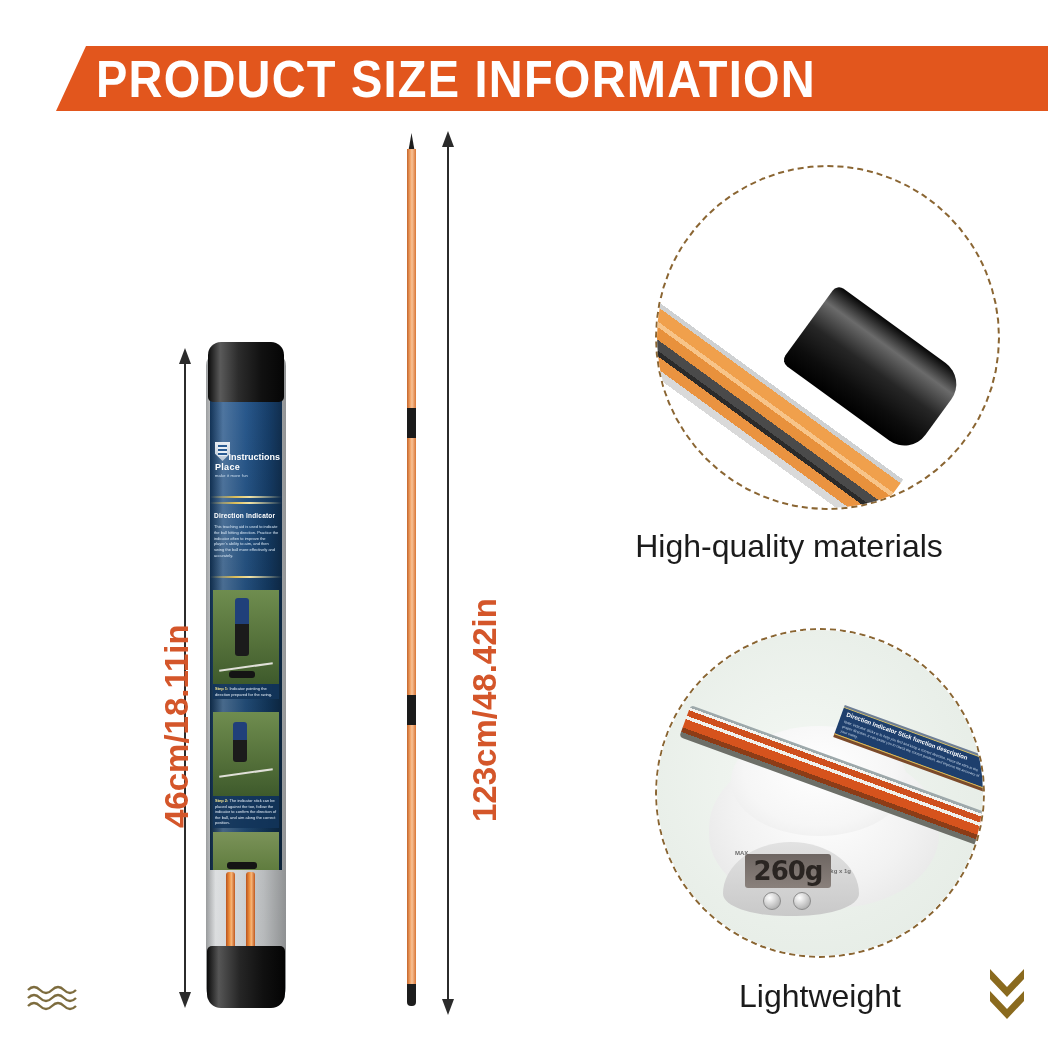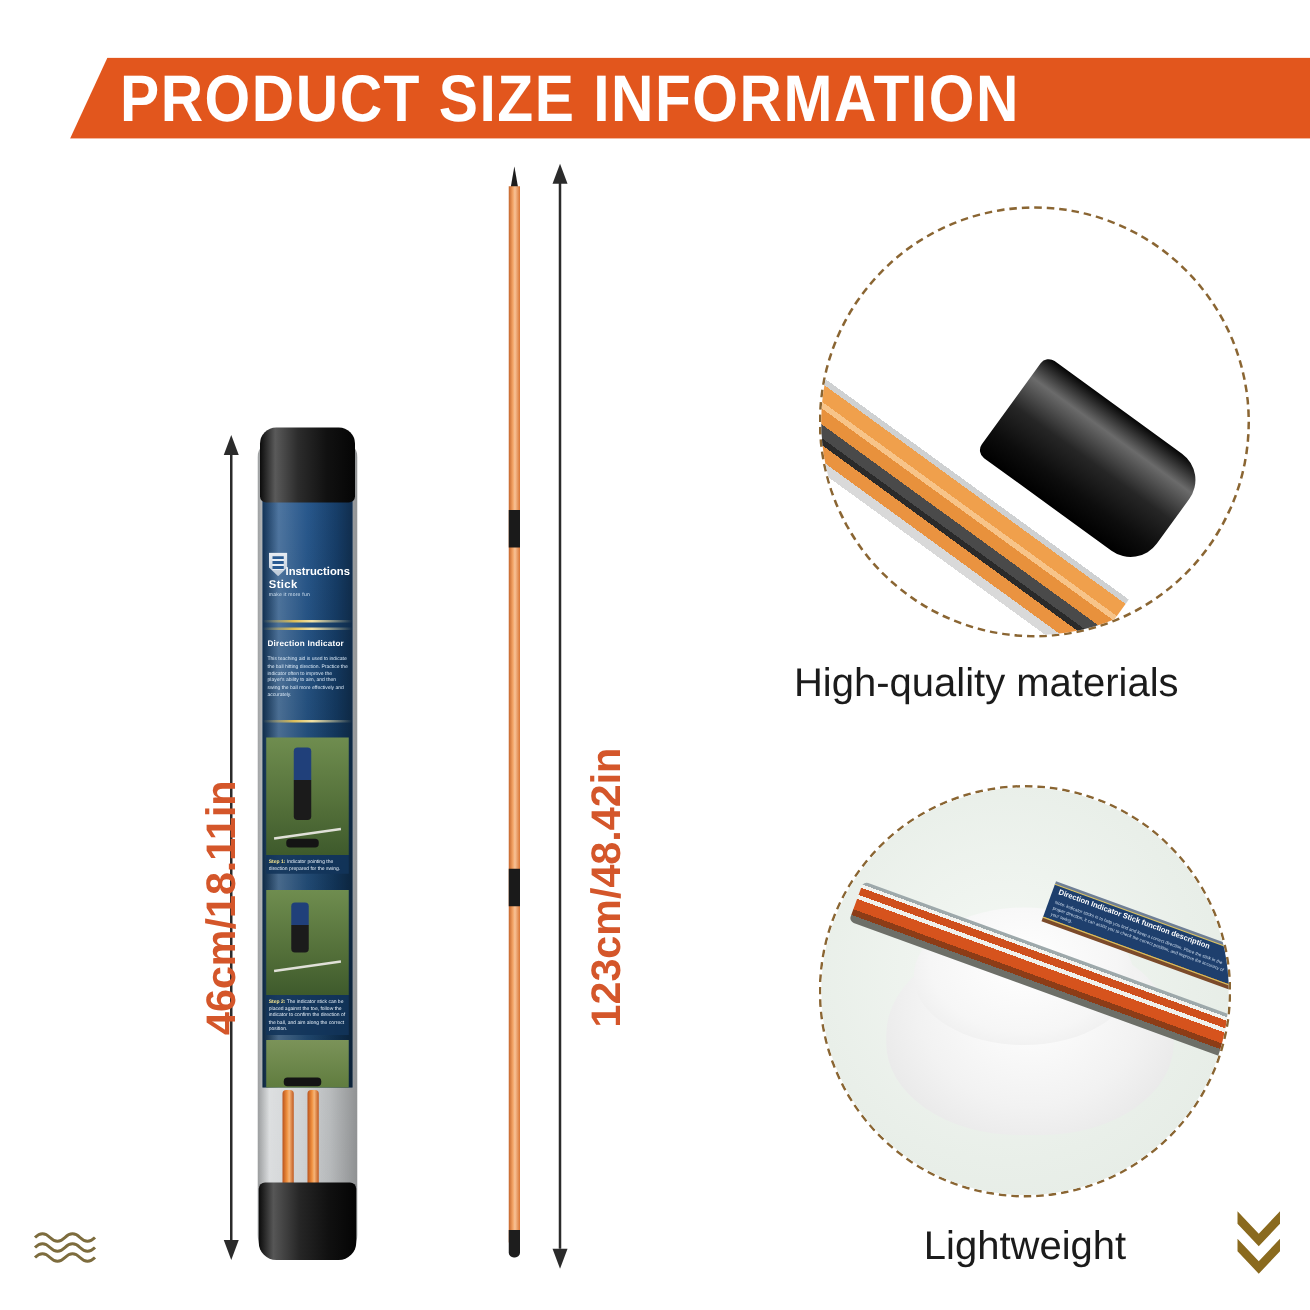--- a/index.html
+++ b/index.html
@@ -350,21 +350,21 @@
     <div id="tube-body"></div>
 
     <div id="tube-window">
       <div class="rod" style="left:14px;"></div>
       <div class="rod" style="left:34px;"></div>
     </div>
 
     <div id="tube-sleeve">
       <div class="brand-row">
         <div class="shield"></div>
-        <div class="brand-name">Stick</div>
+        <div class="brand-name">Place</div>
         <div class="brand-tag">make it more fun</div>
       </div>
       <div class="sleeve-word">Instructions</div>
 
       <div class="gold-rule" style="top:96px;"></div>
       <div class="gold-rule" style="top:102px;"></div>
 
       <div class="sleeve-heading" style="top:112px;">Direction Indicator</div>
       <div class="sleeve-para" style="top:124px;">This teaching aid is used to indicate the ball hitting direction. Practice the indicator often to improve the player's ability to aim, and then swing the ball more effectively and accurately.</div>
 
@@ -418,20 +418,29 @@
       <div class="tube-diag"></div>
       <div class="cap-diag"></div>
     </div>
   </div>
   <div class="inset-caption" style="left:569px; top:528px; width:440px;">High-quality materials</div>
 
   <div class="inset-circle" style="left:655px; top:628px; width:330px; height:330px;">
     <div id="inset-bottom-art">
       <div id="scale-body"></div>
       <div id="scale-platform"></div>
+      <div id="scale-panel">
+        <div class="scale-mark" style="left:12px; top:8px;">MAX</div>
+        <div class="scale-mark" style="right:8px; top:26px;">5kg x 1g</div>
+        <div id="scale-lcd">
+          <span id="scale-value">260g</span>
+        </div>
+        <div class="scale-btn" style="left:40px;"></div>
+        <div class="scale-btn" style="left:70px;"></div>
+      </div>
       <div id="stick-on-scale"></div>
       <div id="stick-on-scale-label">
         <div class="lbl-rule" style="top:2px;"></div>
         <div class="lbl-title">Direction Indicator Stick function description</div>
         <div class="lbl-body">Note: indicator sticks is to help you find and keep a correct direction. Place the stick in the proper direction, it can assist you to check the correct position, and improve the accuracy of your swing.</div>
         <div class="lbl-rule" style="bottom:3px;"></div>
       </div>
     </div>
   </div>
   <div class="inset-caption" style="left:660px; top:978px; width:320px;">Lightweight</div>

